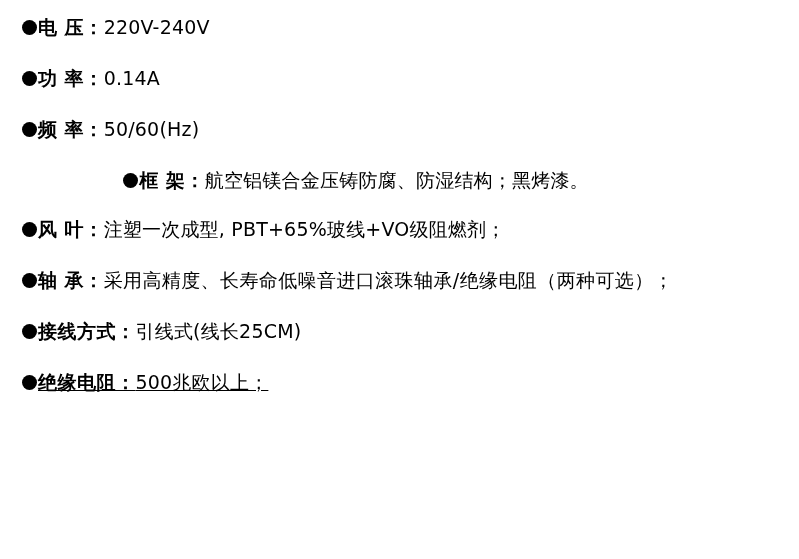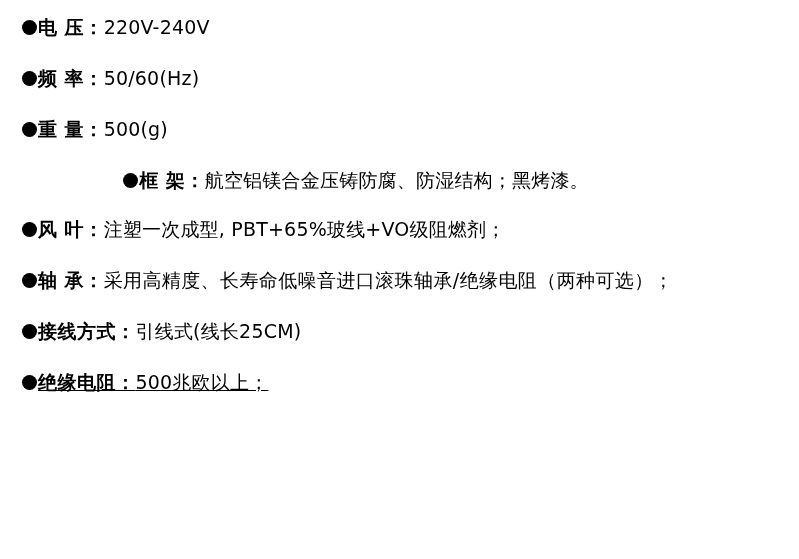--- a/index.html
+++ b/index.html
@@ -59,28 +59,28 @@
 </head>
 <body>
 
 <div class="sheet">
   <div class="spec-list">
 
     <div class="spec-row">
       <span class="bullet"></span><span class="label">电  压：</span><span class="value">220V-240V</span>
     </div>
 
+    <div class="spec-row">
+      <span class="bullet"></span><span class="label">功  率：</span><span class="value">0.14A</span>
+    </div>
 
     <div class="spec-row">
       <span class="bullet"></span><span class="label">频  率：</span><span class="value">50/60(Hz)</span>
     </div>
 
-    <div class="spec-row">
-      <span class="bullet"></span><span class="label">重  量：</span><span class="value">500(g)</span>
-    </div>
 
     <div class="spec-row row-frame">
       <span class="bullet"></span><span class="label">框  架：</span><span class="value">航空铝镁合金压铸防腐、防湿结构；黑烤漆。</span>
     </div>
 
     <div class="spec-row">
       <span class="bullet"></span><span class="label">风  叶：</span><span class="value">注塑一次成型, PBT+65%玻线+VO级阻燃剂；</span>
     </div>
 
     <div class="spec-row row-bearing">

